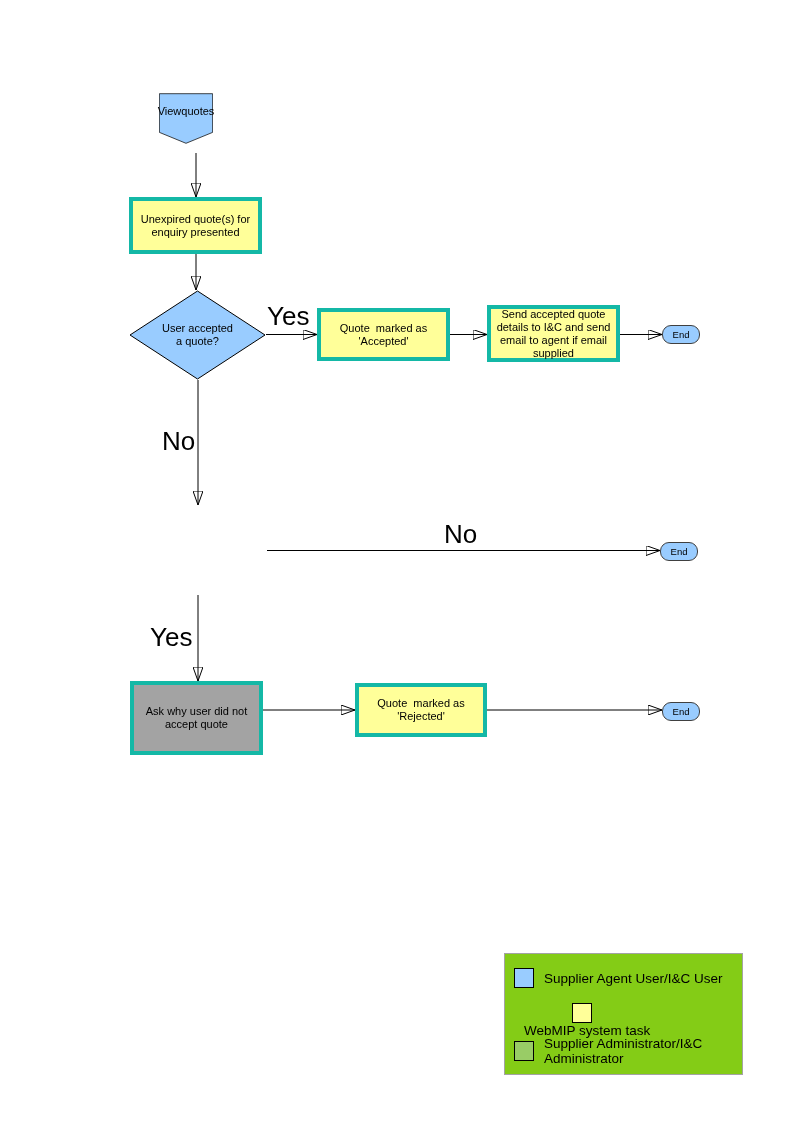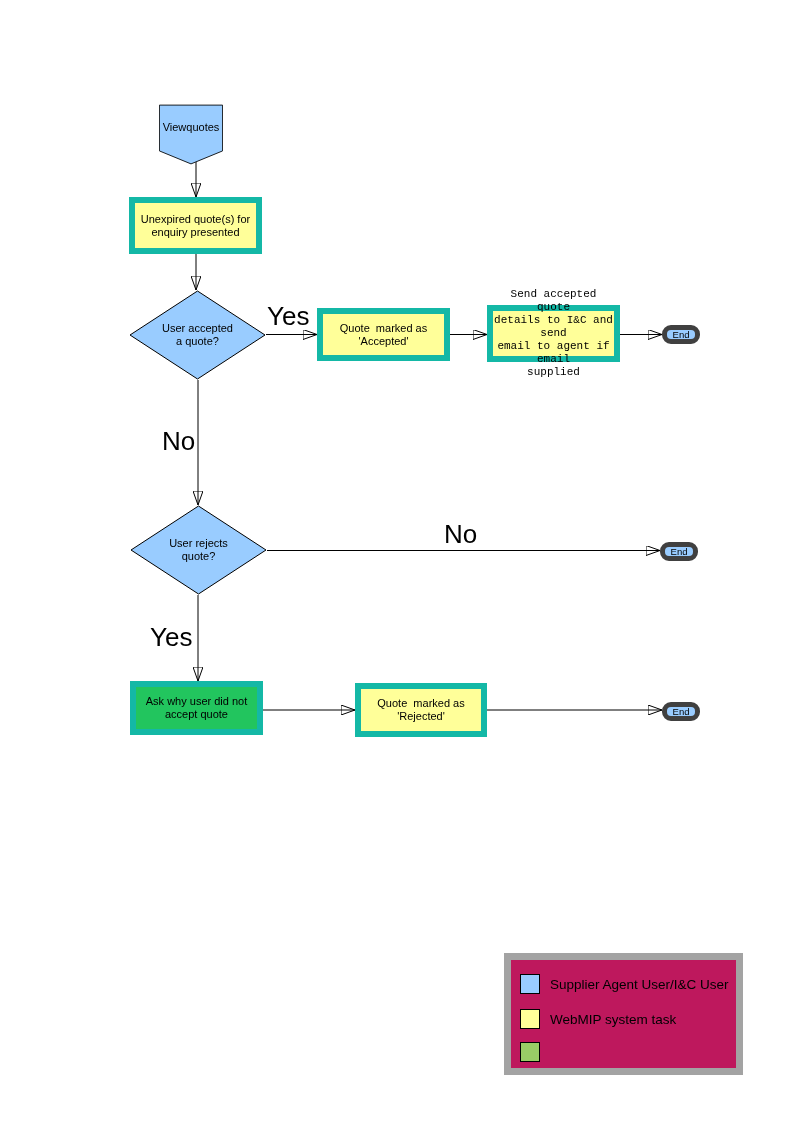--- a/index.html
+++ b/index.html
@@ -37,46 +37,46 @@
   }
   .node-label {
     position: relative;
     font-size: 11px;
     line-height: 13px;
     text-align: center;
     white-space: pre-wrap;
     z-index: 2;
   }
   .rect-node {
-    border: 6px solid #14b8a6;
+    border: 4px solid #14b8a6;
   }
   .end-node {
-    border: 5px solid #404040;
+    border: 1px solid #404040;
     border-radius: 9px;
   }
   .end-node .node-label {
     font-size: 9.5px;
     line-height: 10px;
   }
   .pentagon-node .node-label {
     
     margin-bottom: 15px;
   }
   .edge-label {
     position: absolute;
     font-size: 26px;
     line-height: 1;
     white-space: nowrap;
     z-index: 3;
   }
   .legend {
     position: absolute;
     box-sizing: border-box;
-    border: 7px solid #a3a3a3;
-    background: #be185d;
+    border: 1px solid #a3a3a3;
+    background: #84cc16;
   }
   .legend-row {
     position: absolute;
     left: 9px;
     display: flex;
     align-items: center;
   }
   .legend-swatch {
     box-sizing: border-box;
     width: 20px; height: 20px;
@@ -106,21 +106,21 @@
     <path d="M266,334.5 L317,334.5" marker-end="url(#arrow)"></path>
     <path d="M450,334.5 L487,334.5" marker-end="url(#arrow)"></path>
     <path d="M620,334.5 L662,334.5" marker-end="url(#arrow)"></path>
     <path d="M198,380 L198,505" marker-end="url(#arrow)"></path>
     <path d="M267,550.5 L660,550.5" marker-end="url(#arrow)"></path>
     <path d="M198,595 L198,681" marker-end="url(#arrow)"></path>
     <path d="M263,710 L355,710" marker-end="url(#arrow)"></path>
     <path d="M487,710 L662,710" marker-end="url(#arrow)"></path>
   </svg>
 
-  <div class="node pentagon-node" style="left:159px; top:100px; width:64px; height:69px;">
+  <div class="node pentagon-node" style="left:159px; top:84px; width:54px; height:69px;">
     <svg class="shape" viewBox="0 0 74 69">
       <polygon points="0.5,0.5 73.5,0.5 73.5,53.5 37,68.5 0.5,53.5" stroke="#000000" stroke-width="1" style="fill: rgb(153, 204, 255);"></polygon>
     </svg>
     <div class="node-label">Viewquotes</div>
   </div>
 
   <div class="node rect-node" style="left: 129px; top: 197px; width: 133px; height: 57px; background: rgb(255, 255, 153);">
     <div class="node-label">Unexpired quote(s) for
 enquiry presented</div>
   </div>
@@ -131,44 +131,37 @@
     </svg>
     <div class="node-label">User accepted
 a quote?</div>
   </div>
 
   <div class="node rect-node" style="left: 317px; top: 308px; width: 133px; height: 53px; background: rgb(255, 255, 153);">
     <div class="node-label">Quote  marked as
 'Accepted'</div>
   </div>
 
-  <div class="node rect-node" style="left: 487px; top: 305px; width: 133px; height: 57px; background: rgb(255, 255, 153); font-family: Liberation Mono, monospace;">
+  <div class="node rect-node" style="left: 487px; top: 305px; width: 133px; height: 57px; background: rgb(255, 255, 153);">
     <div class="node-label">Send accepted quote
 details to I&amp;C and send
 email to agent if email
 supplied</div>
   </div>
 
   <div class="node end-node" style="left: 662px; top: 325px; width: 38px; height: 19px; background: rgb(153, 204, 255);">
     <div class="node-label">End</div>
   </div>
 
-  <div class="node" style="left:130px; top:505px; width:137px; height:90px;">
-    <svg class="shape" viewBox="0 0 137 90">
-      <polygon points="68.5,1 136,45 68.5,89 1,45" stroke="#000000" stroke-width="1" style="fill: rgb(153, 204, 255);"></polygon>
-    </svg>
-    <div class="node-label">User rejects
-quote?</div>
-  </div>
 
   <div class="node end-node" style="left: 660px; top: 542px; width: 38px; height: 19px; background: rgb(153, 204, 255);">
     <div class="node-label">End</div>
   </div>
 
-  <div class="node rect-node" style="left: 130px; top: 681px; width: 133px; height: 54px; background: #22c55e;">
+  <div class="node rect-node" style="left: 130px; top: 681px; width: 133px; height: 74px; background: #a3a3a3;">
     <div class="node-label">Ask why user did not
 accept quote</div>
   </div>
 
   <div class="node rect-node" style="left: 355px; top: 683px; width: 132px; height: 54px; background: rgb(255, 255, 153);">
     <div class="node-label">Quote  marked as
 'Rejected'</div>
   </div>
 
   <div class="node end-node" style="left: 662px; top: 702px; width: 38px; height: 19px; background: rgb(153, 204, 255);">
@@ -180,23 +173,25 @@
   <div class="edge-label" style="left:444px; top:521px;">No</div>
   <div class="edge-label" style="left:150px; top:624px;">Yes</div>
 
   <div class="legend" style="left:504px; top:953px; width:239px; height:122px;">
 
     <div class="legend-row" style="top:14px;">
       <div class="legend-swatch" style="background: rgb(153, 204, 255);"></div>
       <div class="legend-label">Supplier Agent User/I&amp;C User</div>
     </div>
 
-    <div class="legend-row" style="top:49px;">
+    <div class="legend-row" style="top:49px;flex-direction:column;">
       <div class="legend-swatch" style="background: rgb(255, 255, 153);"></div>
       <div class="legend-label">WebMIP system task</div>
     </div>
 
     <div class="legend-row" style="top:82px;">
       <div class="legend-swatch" style="background: rgb(153, 204, 102);"></div>
+      <div class="legend-label">Supplier Administrator/I&amp;C
+Administrator</div>
     </div>
 
   </div>
 </div>
 
 </body></html>

